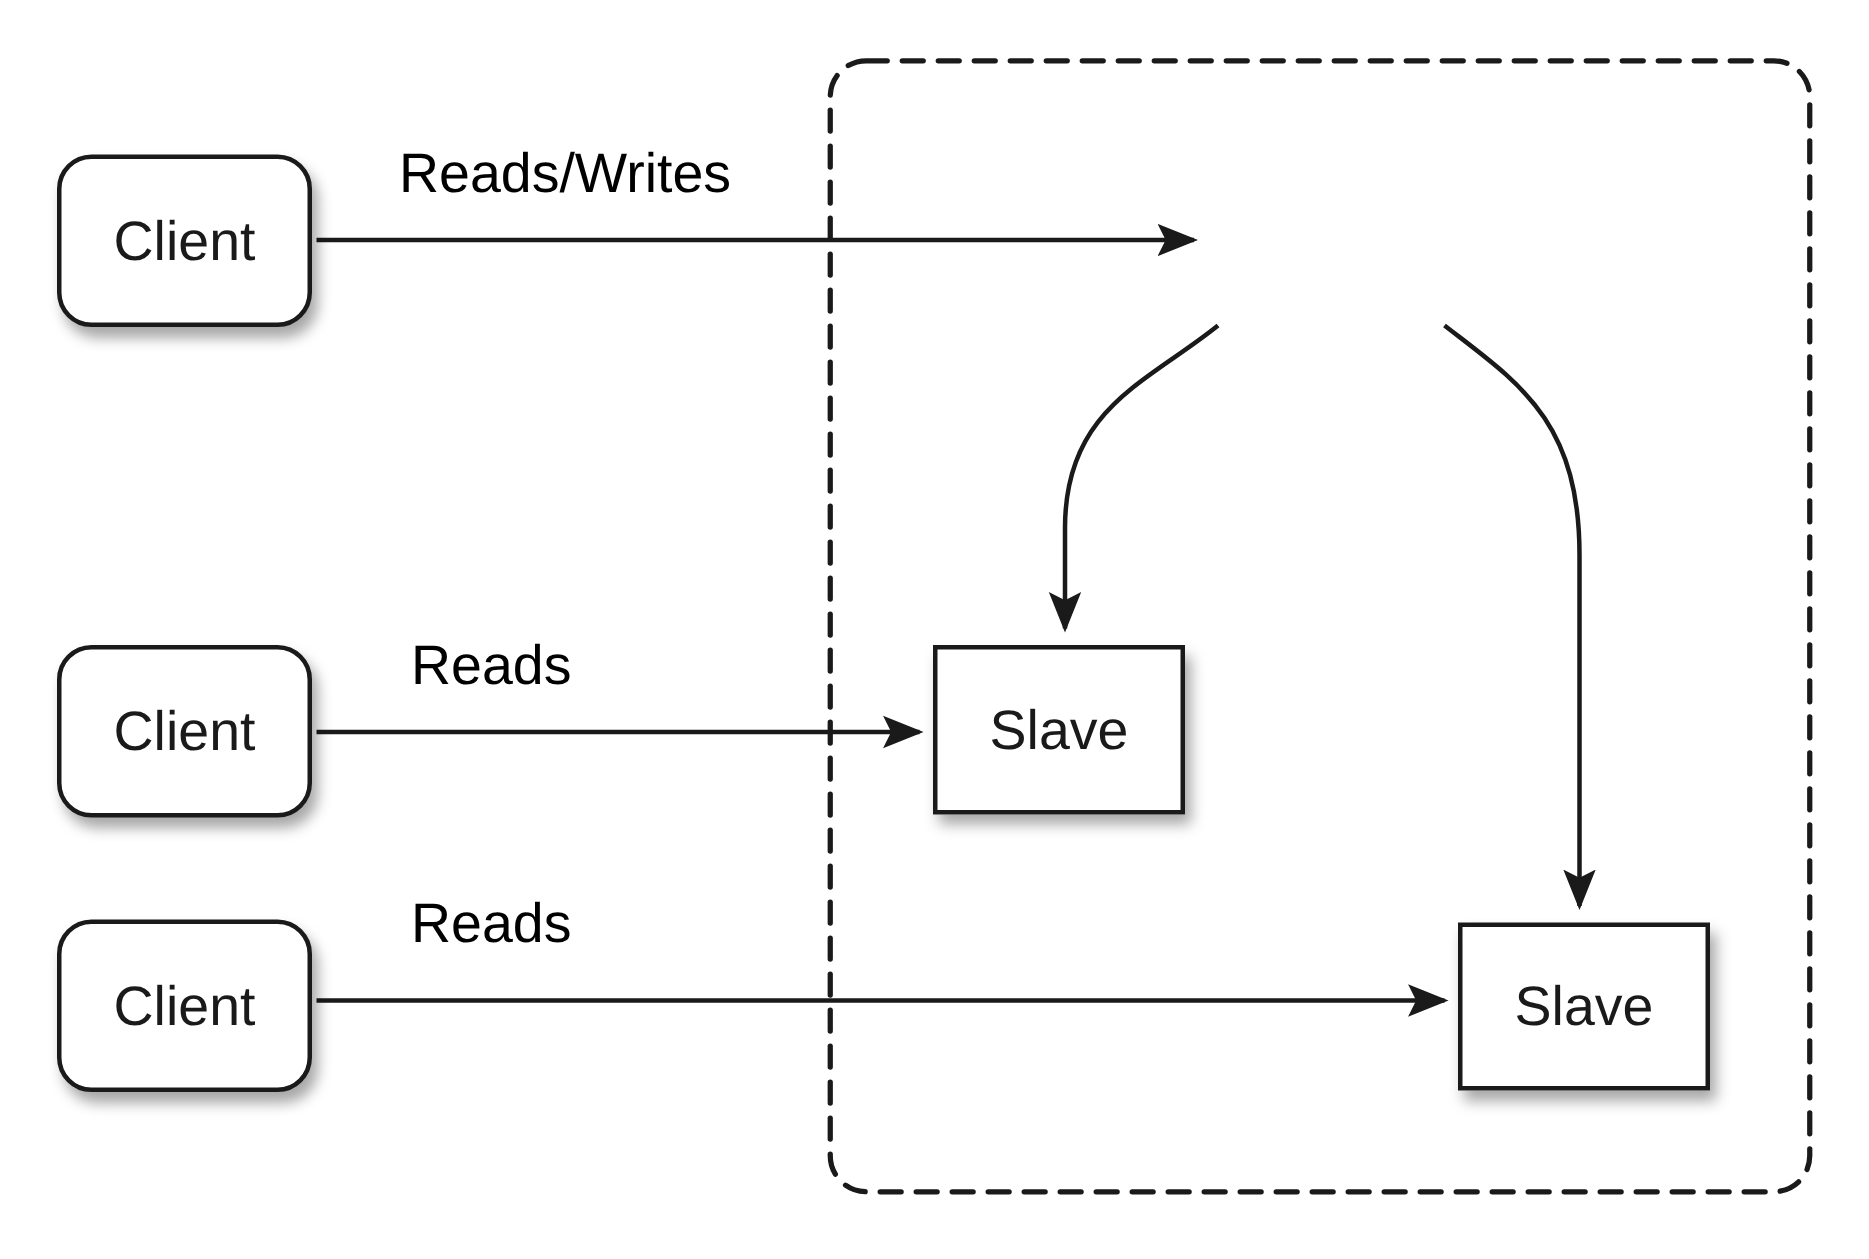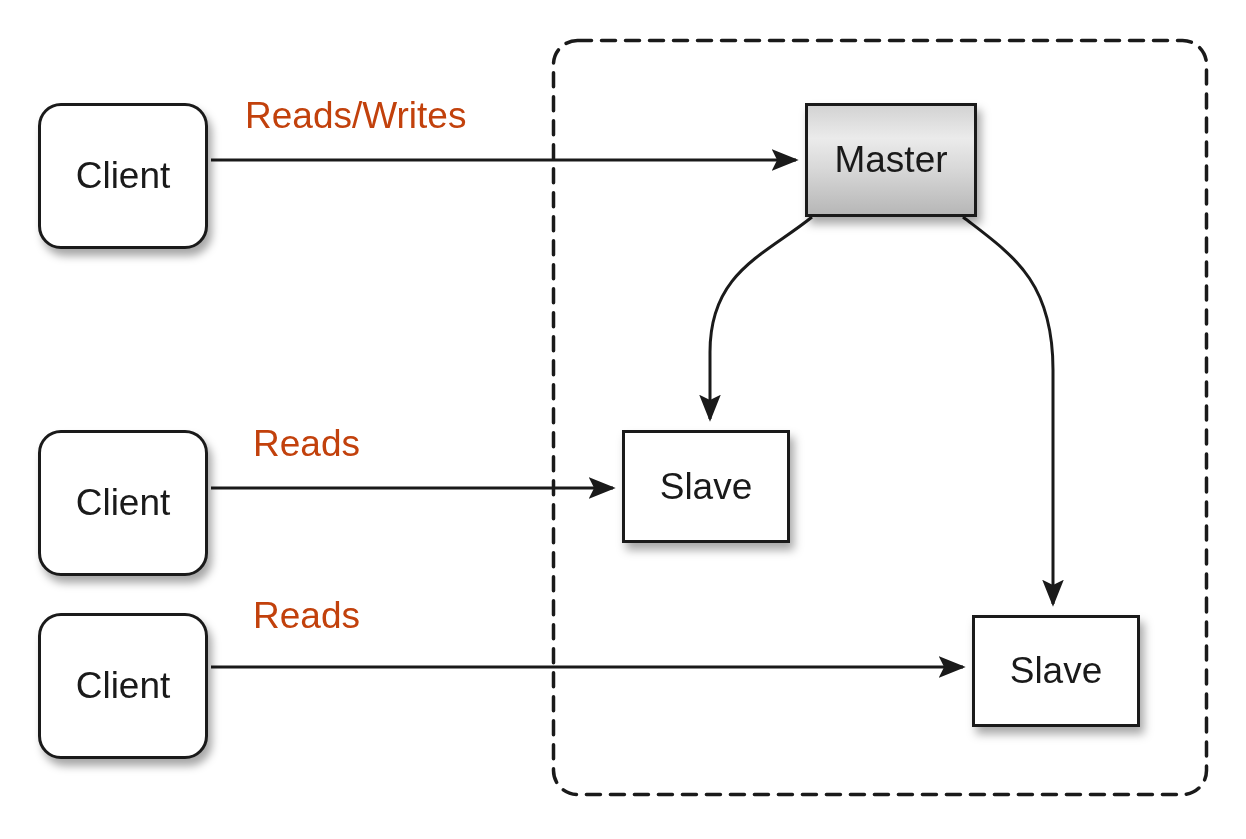--- a/index.html
+++ b/index.html
@@ -29,38 +29,39 @@
     box-sizing: border-box;
     border: 3px solid #1a1a1a;
     background: #ffffff;
     color: #1a1a1a;
     font-size: 37px;
     box-shadow: 4px 7px 9px rgba(0,0,0,0.35);
   }
   .node.client {
     left: 38px;
     width: 170px;
-    height: 146px;
+    height: 115px;
     border-radius: 23px;
   }
   .node.master {
     left: 805px;
     top: 103px;
     width: 172px;
     height: 114px;
     background: linear-gradient(180deg, #d3d3d3 0%, #ebebeb 30%, #d8d8d8 58%, #b7b7b7 100%);
   }
   .node.slave-1 { left: 622px; top: 430px; width: 168px; height: 113px; }
   .node.slave-2 { left: 972px; top: 615px; width: 168px; height: 112px; }
   .edge-label {
     position: absolute;
-    color: #c2410c;
+    color: #000000;
     font-size: 37px;
     line-height: 1;
     white-space: nowrap;
+    margin-left: 21px;
   }
   .lbl-reads-writes { left: 245px; top: 97px; }
   .lbl-reads-2      { left: 253px; top: 425px; }
   .lbl-reads-3      { left: 253px; top: 597px; }
   .lbl-replication  { left: 772px; top: 267px; }
 </style>
 </head>
 <body>
 
 <div class="canvas">
@@ -88,23 +89,20 @@
   <div class="node client" style="top:103px">
     <span>Client</span>
   </div>
   <div class="node client" style="top:430px">
     <span>Client</span>
   </div>
   <div class="node client" style="top:613px">
     <span>Client</span>
   </div>
 
-  <div class="node master">
-    <span>Master</span>
-  </div>
 
   <div class="node slave-1">
     <span>Slave</span>
   </div>
   <div class="node slave-2">
     <span>Slave</span>
   </div>
 
   <div class="edge-label lbl-reads-writes">Reads/Writes</div>
   <div class="edge-label lbl-reads-2">Reads</div>

